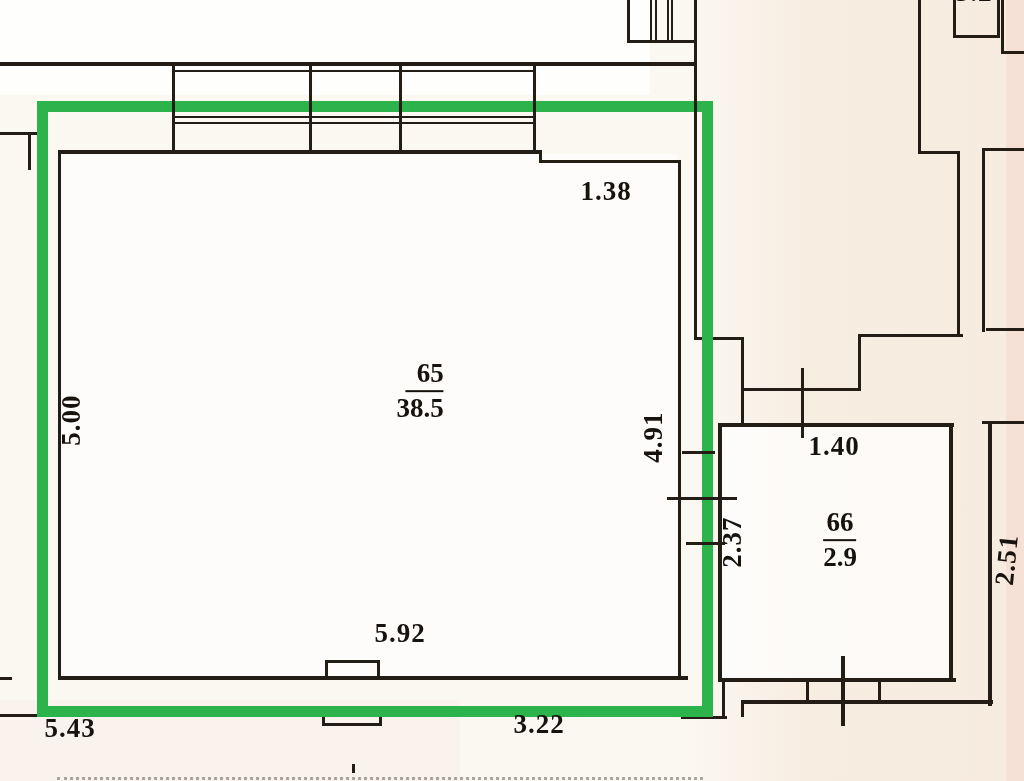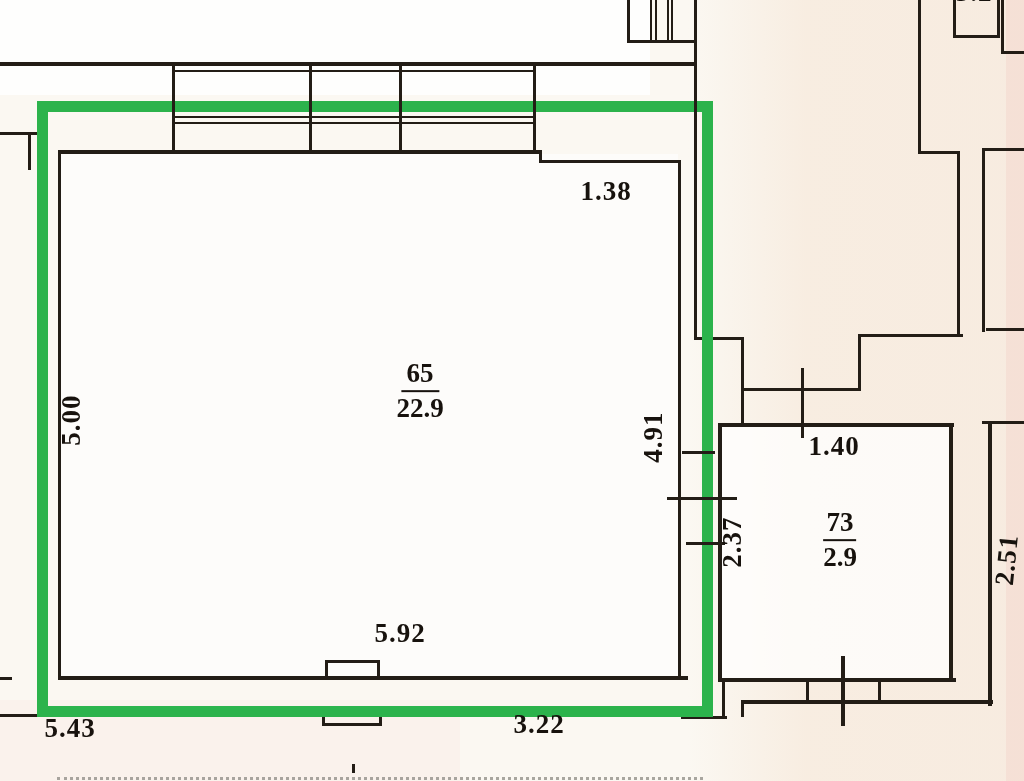--- a/index.html
+++ b/index.html
@@ -110,27 +110,27 @@
   <div class="w" style="left:0;top:132px;width:40px;height:3px;"></div>
   <div class="w" style="left:28px;top:134px;width:3px;height:36px;"></div>
 
   <div class="w over" style="left:682px;top:451px;width:33px;height:3px;"></div>
   <div class="w over" style="left:667px;top:497px;width:70px;height:3px;"></div>
   <div class="w over" style="left:686px;top:542px;width:39px;height:3px;"></div>
 
   <div class="dots" style="left:57px;top:777px;width:646px;height:0;"></div>
   <div class="w" style="left:352px;top:764px;width:3px;height:9px;"></div>
 
-  <div class="room-label" style="left:420px;top:391px;">
+  <div class="room-label" style="left:420px;top:391px;align-items:flex-end;">
     <span>65</span>
     <span class="frac"></span>
-    <span>22.9</span>
+    <span>38.5</span>
   </div>
   <div class="room-label" style="left:840px;top:540px;">
-    <span>73</span>
+    <span>66</span>
     <span class="frac" style="width:33px;"></span>
     <span>2.9</span>
   </div>
 
   <div class="dim vert" style="left:71px;top:420px;">5.00</div>
   <div class="dim" style="left:606px;top:191px;">1.38</div>
   <div class="dim vert" style="left:653px;top:437px;">4.91</div>
   <div class="dim vert" style="left:732px;top:542px;">2.37</div>
   <div class="dim" style="left:834px;top:446px;">1.40</div>
   <div class="dim" style="left:400px;top:633px;">5.92</div>

